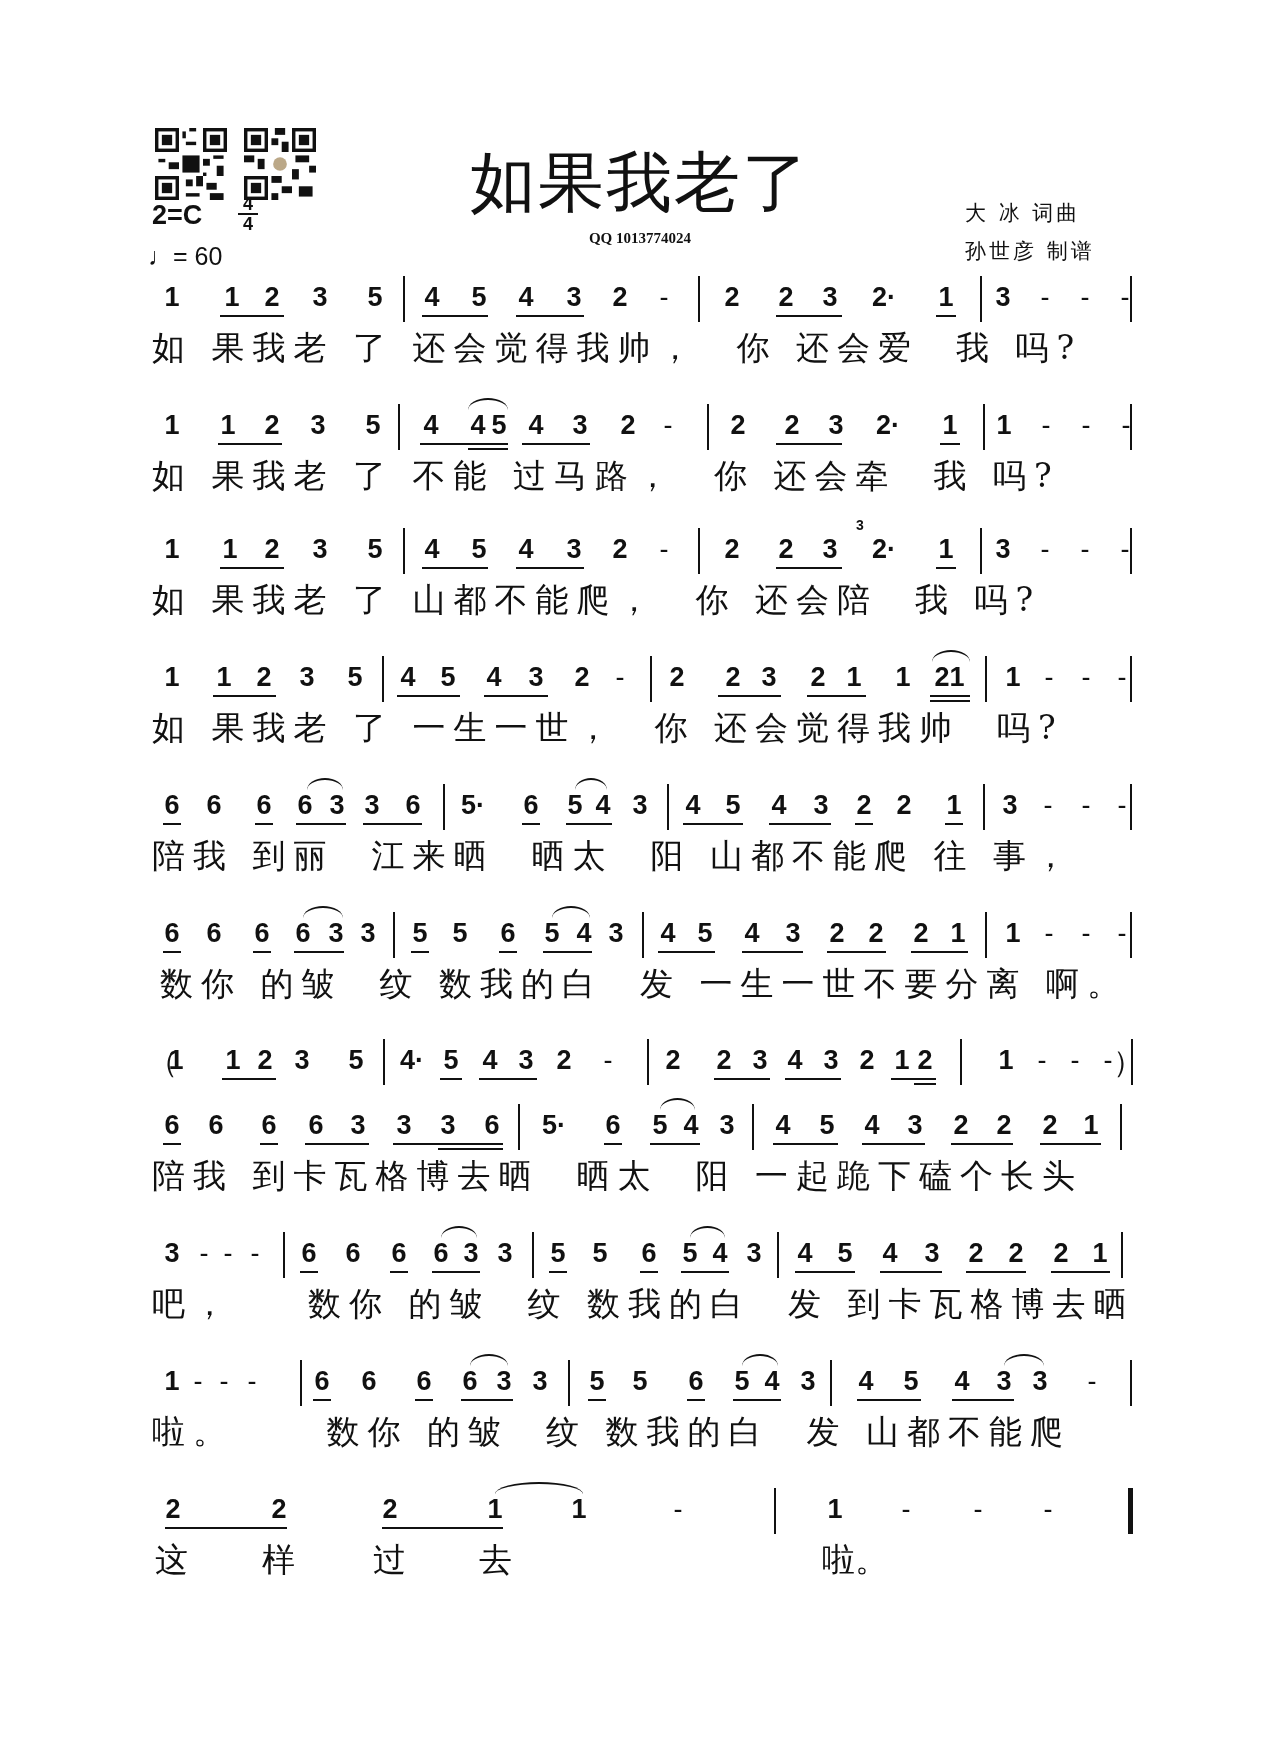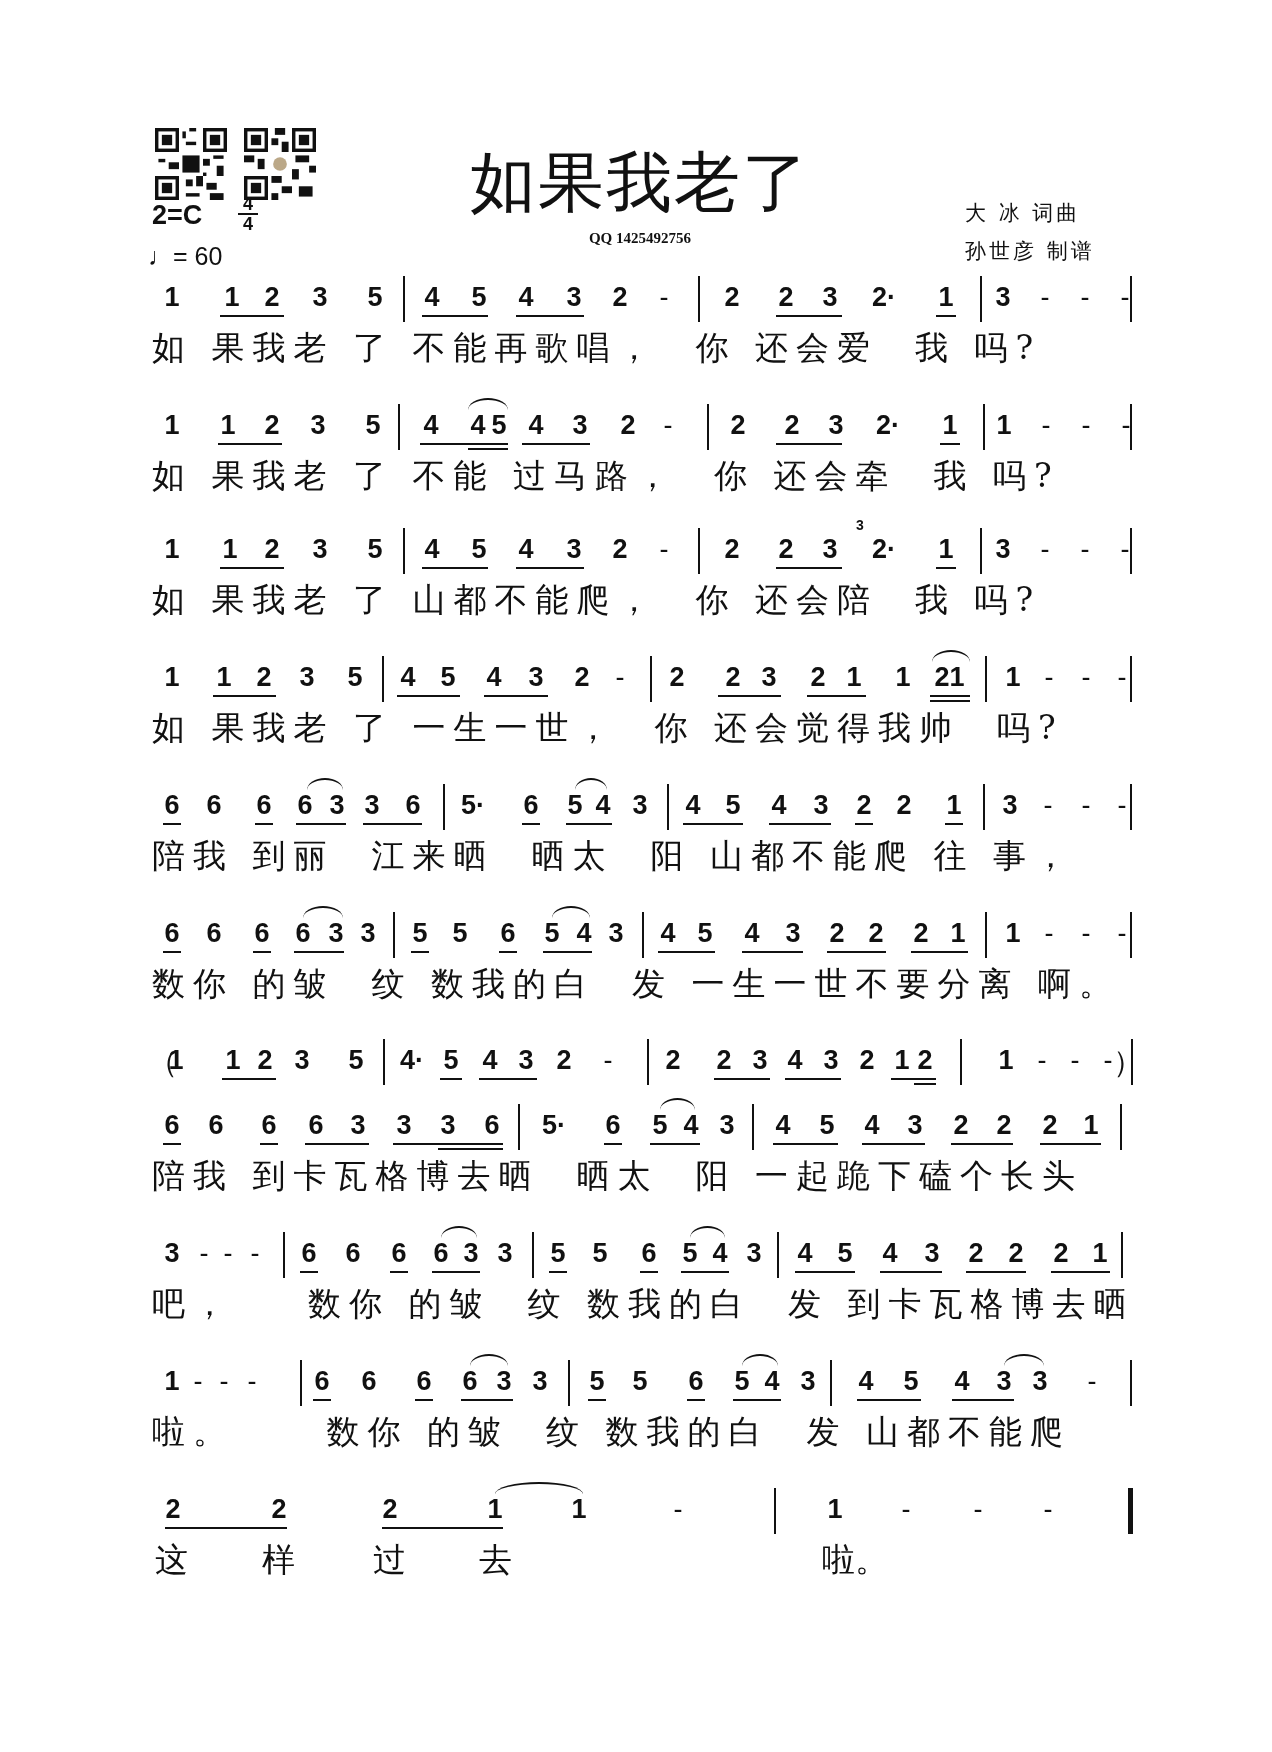--- a/index.html
+++ b/index.html
@@ -84,21 +84,21 @@
         <rect x="8" y="14" width="3" height="2"></rect>
       <rect x="11" y="17" width="3" height="2"></rect>
         <rect x="16" y="17" width="4" height="3"></rect>
         <rect x="8" y="19" width="2" height="2"></rect>
     </g>
     <circle cx="10.5" cy="10.5" r="2" fill="#bba888"></circle>
   </svg>
 </div>
 
 <div class="title">如果我老了</div>
-<div class="qq">QQ 1425492756</div>
+<div class="qq">QQ 1013774024</div>
 
 <div class="key">2=C</div>
 <div class="timesig">
   <div>4</div>
   <div class="bar"></div>
   <div>4</div>
 </div>
 <div class="tempo">
   <span>♩</span><span>= 60</span>
 </div>
@@ -131,21 +131,21 @@
     <div class="note thin" style="left: 1125px; top: 282px;"><span>-</span></div>
     <div class="uline" style="left: 220px; top: 315px; width: 64px;"></div>
     <div class="uline" style="left: 422px; top: 315px; width: 66px;"></div>
     <div class="uline" style="left: 516px; top: 315px; width: 68px;"></div>
     <div class="uline" style="left: 776px; top: 315px; width: 66px;"></div>
     <div class="uline" style="left: 936px; top: 315px; width: 20px;"></div>
     <div class="bar-line" style="left: 403px; top: 276px; height: 46px;"></div>
     <div class="bar-line" style="left: 698px; top: 276px; height: 46px;"></div>
     <div class="bar-line" style="left: 980px; top: 276px; height: 46px;"></div>
     <div class="bar-line" style="left: 1130px; top: 276px; height: 46px;"></div>
-    <div class="lyric" style="left: 152px; top: 328px; letter-spacing: 8px;">如 果我老 了 不能再歌唱，  你 还会爱  我 吗?</div>
+    <div class="lyric" style="left: 152px; top: 328px; letter-spacing: 8px;">如 果我老 了 还会觉得我帅，  你 还会爱  我 吗?</div>
     <div class="note" style="left: 172px; top: 410px;"><span>1</span></div>
     <div class="note" style="left: 228px; top: 410px;"><span>1</span></div>
     <div class="note" style="left: 272px; top: 410px;"><span>2</span></div>
     <div class="note" style="left: 318px; top: 410px;"><span>3</span></div>
     <div class="note" style="left: 373px; top: 410px;"><span>5</span></div>
     <div class="note" style="left: 431px; top: 410px;"><span>4</span></div>
     <div class="note" style="left: 478px; top: 410px;"><span>4</span></div>
     <div class="note" style="left: 499px; top: 410px;"><span>5</span></div>
     <div class="note" style="left: 536px; top: 410px;"><span>4</span></div>
     <div class="note" style="left: 580px; top: 410px;"><span>3</span></div>
@@ -313,21 +313,21 @@
     <div class="uline" style="left: 658px; top: 951px; width: 57px;"></div>
     <div class="uline" style="left: 742px; top: 951px; width: 61px;"></div>
     <div class="uline" style="left: 827px; top: 951px; width: 59px;"></div>
     <div class="uline" style="left: 911px; top: 951px; width: 57px;"></div>
     <div class="bar-line" style="left: 393px; top: 912px; height: 46px;"></div>
     <div class="bar-line" style="left: 642px; top: 912px; height: 46px;"></div>
     <div class="bar-line" style="left: 985px; top: 912px; height: 46px;"></div>
     <div class="bar-line" style="left: 1130px; top: 912px; height: 46px;"></div>
     <div class="slur" style="left: 303px; top: 906px; width: 40px;"></div>
     <div class="slur" style="left: 552px; top: 906px; width: 38px;"></div>
-    <div class="lyric" style="left: 152px; top: 964px; letter-spacing: 8px;">数你 的皱  纹 数我的白  发 一生一世不要分离 啊。</div>
+    <div class="lyric" style="left: 160px; top: 964px; letter-spacing: 8px;">数你 的皱  纹 数我的白  发 一生一世不要分离 啊。</div>
     <div class="note" style="left: 176px; top: 1045px;"><span>1</span></div>
     <div class="note" style="left: 233px; top: 1045px;"><span>1</span></div>
     <div class="note" style="left: 265px; top: 1045px;"><span>2</span></div>
     <div class="note" style="left: 302px; top: 1045px;"><span>3</span></div>
     <div class="note" style="left: 356px; top: 1045px;"><span>5</span></div>
     <div class="note" style="left: 412px; top: 1045px;"><span>4·</span></div>
     <div class="note" style="left: 451px; top: 1045px;"><span>5</span></div>
     <div class="note" style="left: 490px; top: 1045px;"><span>4</span></div>
     <div class="note" style="left: 526px; top: 1045px;"><span>3</span></div>
     <div class="note" style="left: 564px; top: 1045px;"><span>2</span></div>

